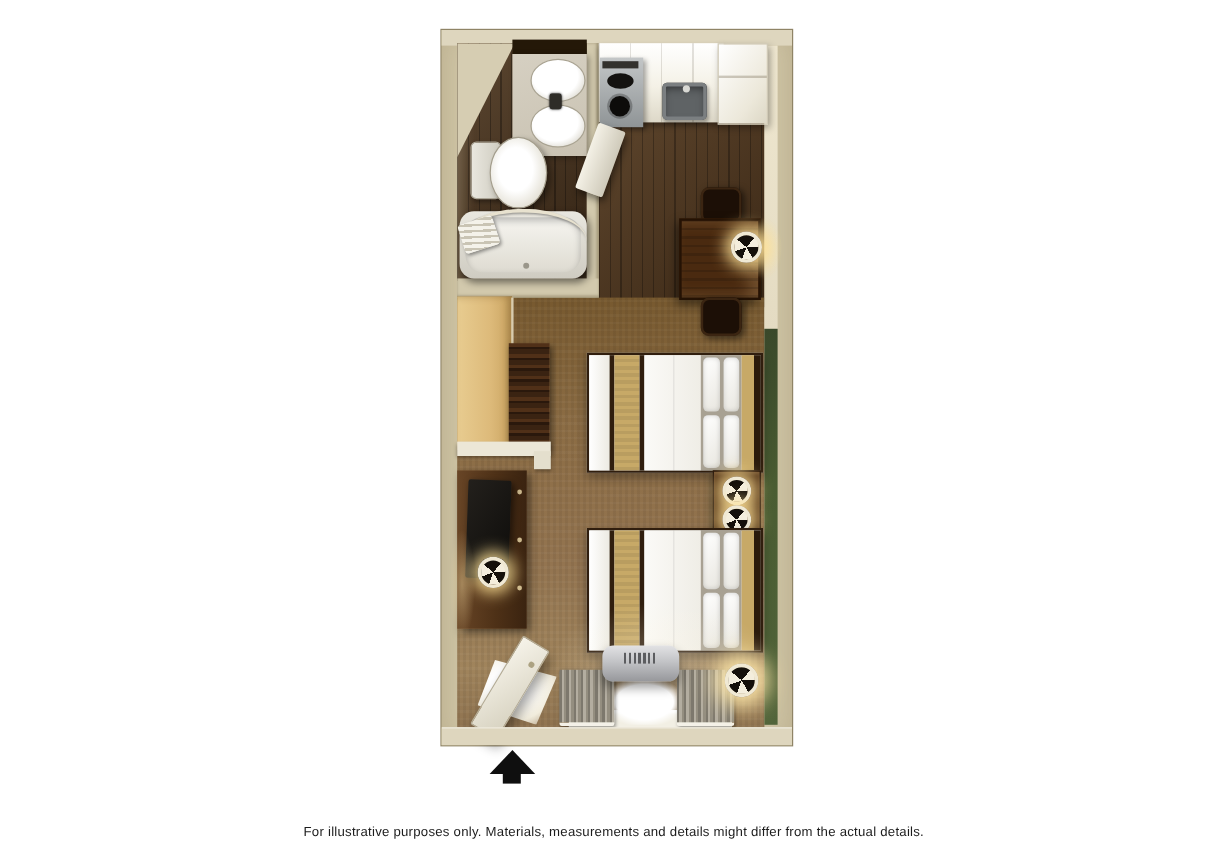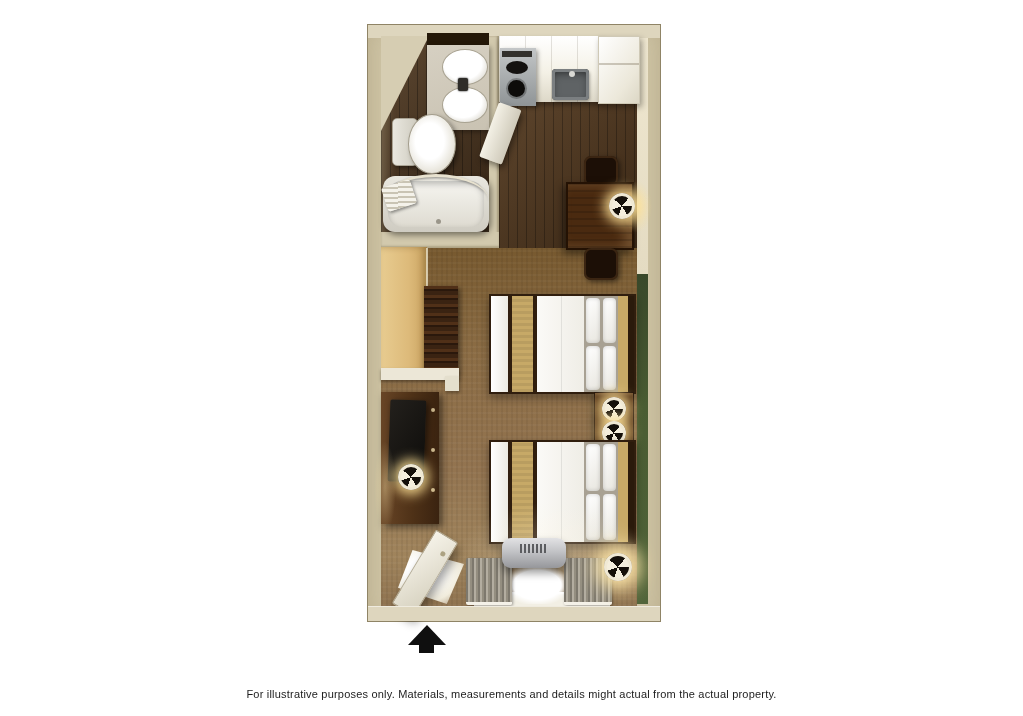--- a/index.html
+++ b/index.html
@@ -224,13 +224,13 @@
   <div class="abs door-wedge"></div>
   <div class="abs door"></div>
   <div class="abs lamp-ring lamp-seg flamp"></div>
 
   <div class="abs bottom-band"></div>
 </div>
 
 <div class="abs arrow-head"></div>
 <div class="abs arrow-stem"></div>
 
-<div class="abs caption">For illustrative purposes only.  Materials, measurements and details might actual from the actual property.</div>
+<div class="abs caption">For illustrative purposes only.  Materials, measurements and details might differ from the actual details.</div>
 
 </body></html>

